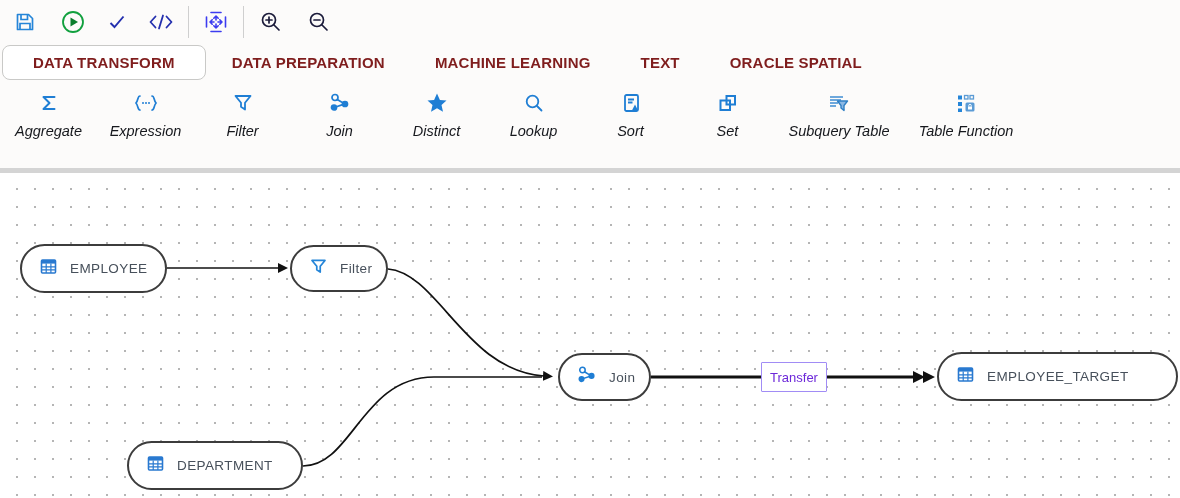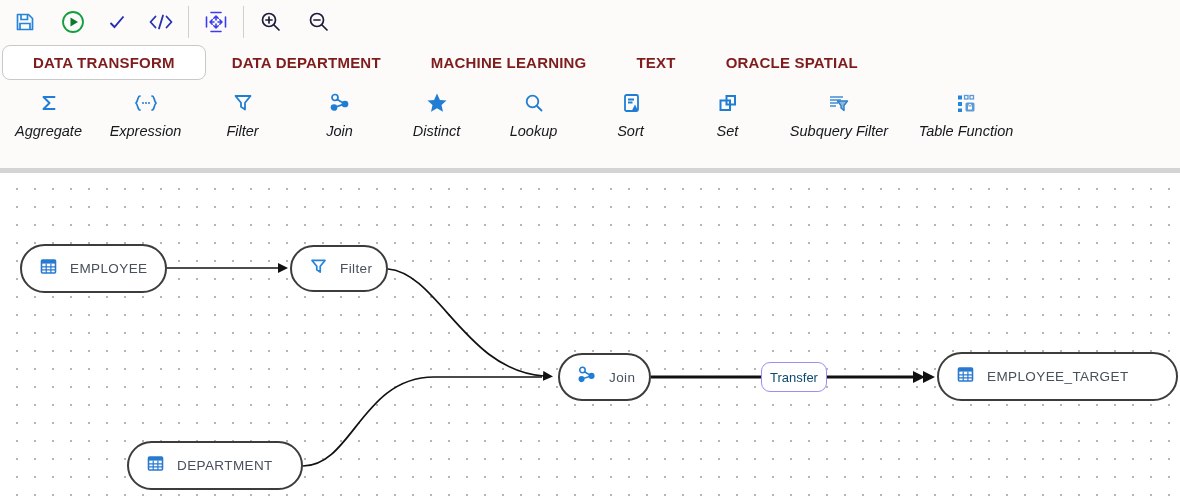--- a/index.html
+++ b/index.html
@@ -46,23 +46,23 @@
           padding-left:17px; cursor:pointer; }
   .node .nlabel { font-size:13.5px; color:#47505b; letter-spacing:.4px; white-space:nowrap; }
 
   .n-employee        { left:20px;  top:71px;  width:147px; height:49px; }
   .n-filter          { left:290px; top:72px;  width:98px;  height:47px; }
   .n-join            { left:558px; top:180px; width:93px;  height:48px; }
   .n-department      { left:127px; top:268px; width:176px; height:49px; }
   .n-employee-target { left:937px; top:179px; width:241px; height:49px; }
 
   .transfer { position:absolute; left:761px; top:189px; width:66px; height:30px;
-              background:#fff; border:1.5px solid #a18cf5; border-radius:9px;
+              background:#fff; border:1.5px solid #a18cf5; border-radius:1px;
               display:flex; align-items:center; justify-content:center;
-              font-size:13px; color:#0c4a6e; cursor:pointer; }
+              font-size:13px; color:#6d28d9; cursor:pointer; }
 </style>
 </head>
 <body>
 
 <div class="app">
 
   <div class="header">
 
     <div class="toolbar">
       <button class="tbtn">
@@ -129,21 +129,21 @@
             <circle cx="10" cy="10" r="6.5"></circle>
             <path d="M15 15 L20 20"></path>
             <path d="M7 10 H13"></path>
           </svg>
         </span>
       </button>
     </div>
 
     <div class="tabs">
       <div class="tab active">DATA TRANSFORM</div>
-      <div class="tab">DATA DEPARTMENT</div>
+      <div class="tab">DATA PREPARATION</div>
       <div class="tab">MACHINE LEARNING</div>
       <div class="tab">TEXT</div>
       <div class="tab">ORACLE SPATIAL</div>
     </div>
 
     <div class="palette">
 
       <div class="pitem">
         <span class="picon">
           <svg width="22" height="22" viewBox="0 0 22 22" fill="none" stroke="#1f7ed4" stroke-width="2" stroke-linejoin="round" stroke-linecap="round">
@@ -228,21 +228,21 @@
         <span class="plabel">Set</span>
       </div>
 
       <div class="pitem wide">
         <span class="picon">
           <svg width="24" height="22" viewBox="0 0 24 22" fill="none">
             <path d="M3 5 H16 M3 8 H14 M3 11 H11 M3 14 H9" stroke="#6ea8dc" stroke-width="1.9"></path>
             <path d="M10.5 9 H20.5 L17 13.5 V18.5 L14 16 V13.5 Z" fill="#8cb8e4" stroke="#2f7fc4" stroke-width="1.4" stroke-linejoin="round"></path>
           </svg>
         </span>
-        <span class="plabel">Subquery Filter</span>
+        <span class="plabel">Subquery Table</span>
       </div>
 
       <div class="pitem wide2">
         <span class="picon">
           <svg width="22" height="22" viewBox="0 0 22 22" fill="none">
             <rect x="3" y="3.5" width="4" height="4" fill="#2585d8"></rect>
             <rect x="3" y="10" width="4" height="4" fill="#2585d8"></rect>
             <rect x="3" y="16.5" width="4" height="3.5" fill="#2585d8"></rect>
             <rect x="9.5" y="3.5" width="3.5" height="3.5" stroke="#5b9bd5" stroke-width="1.3"></rect>
             <rect x="15" y="3.5" width="3.5" height="3.5" stroke="#5b9bd5" stroke-width="1.3"></rect>

